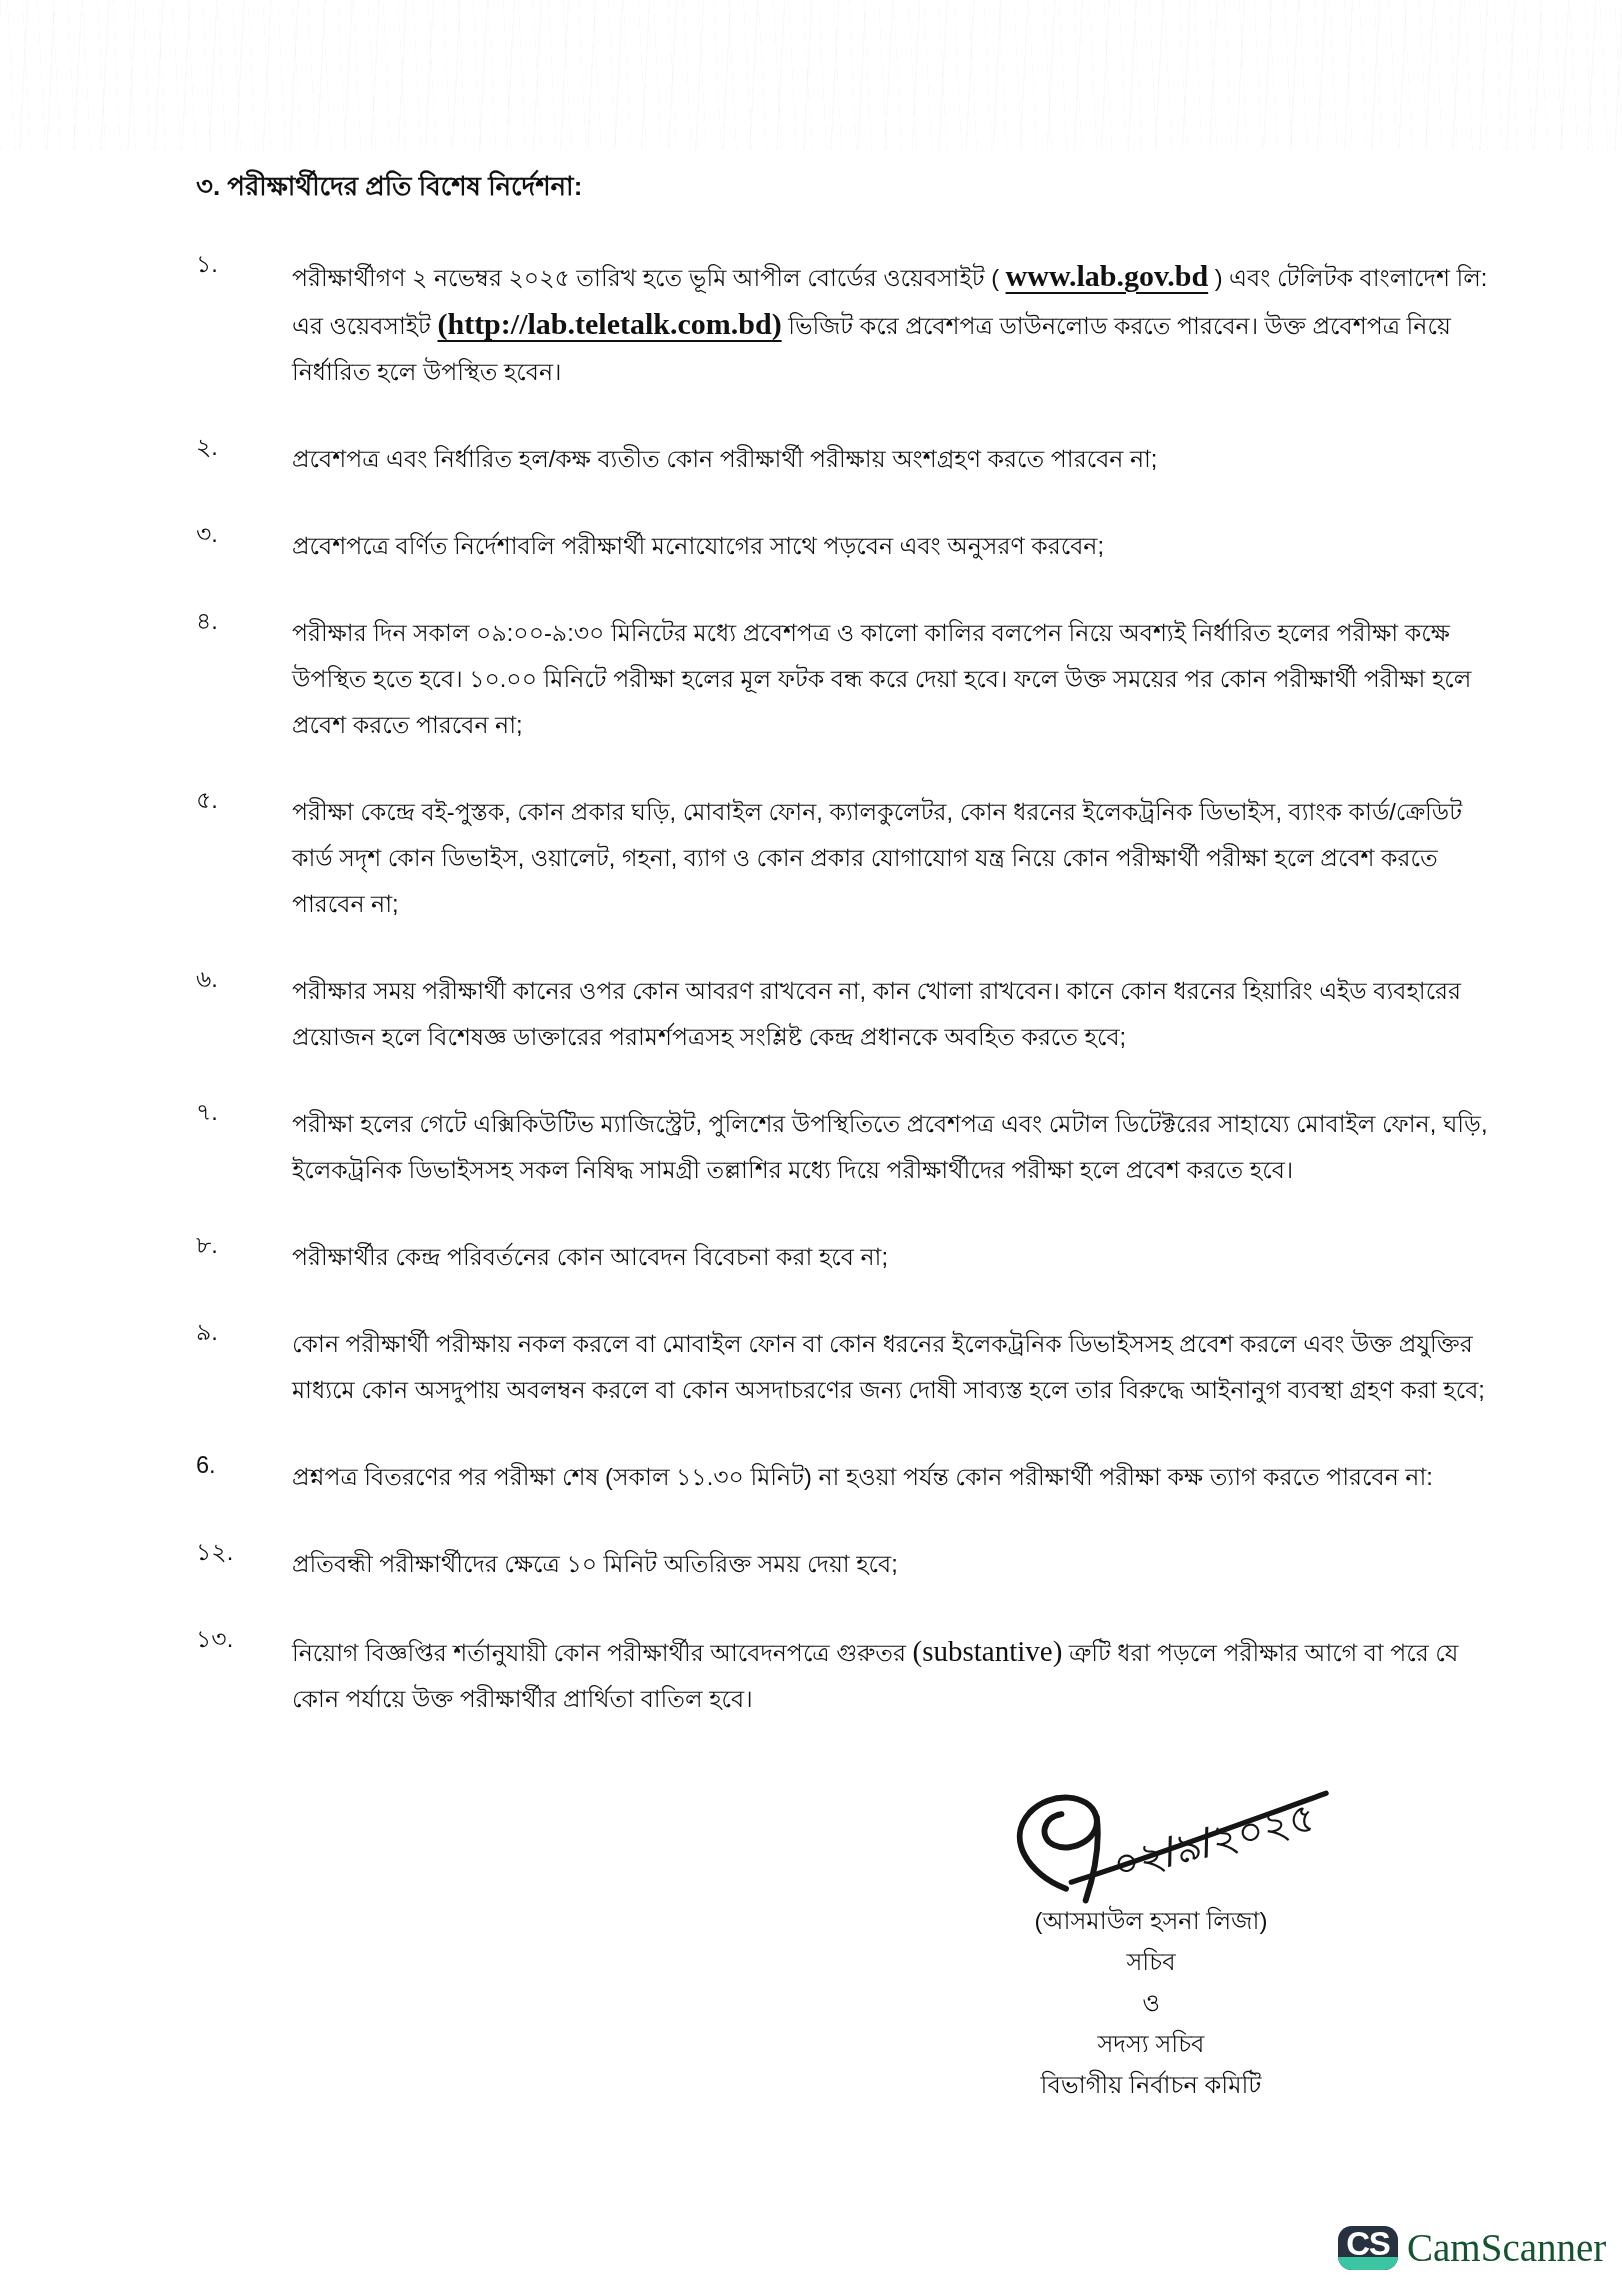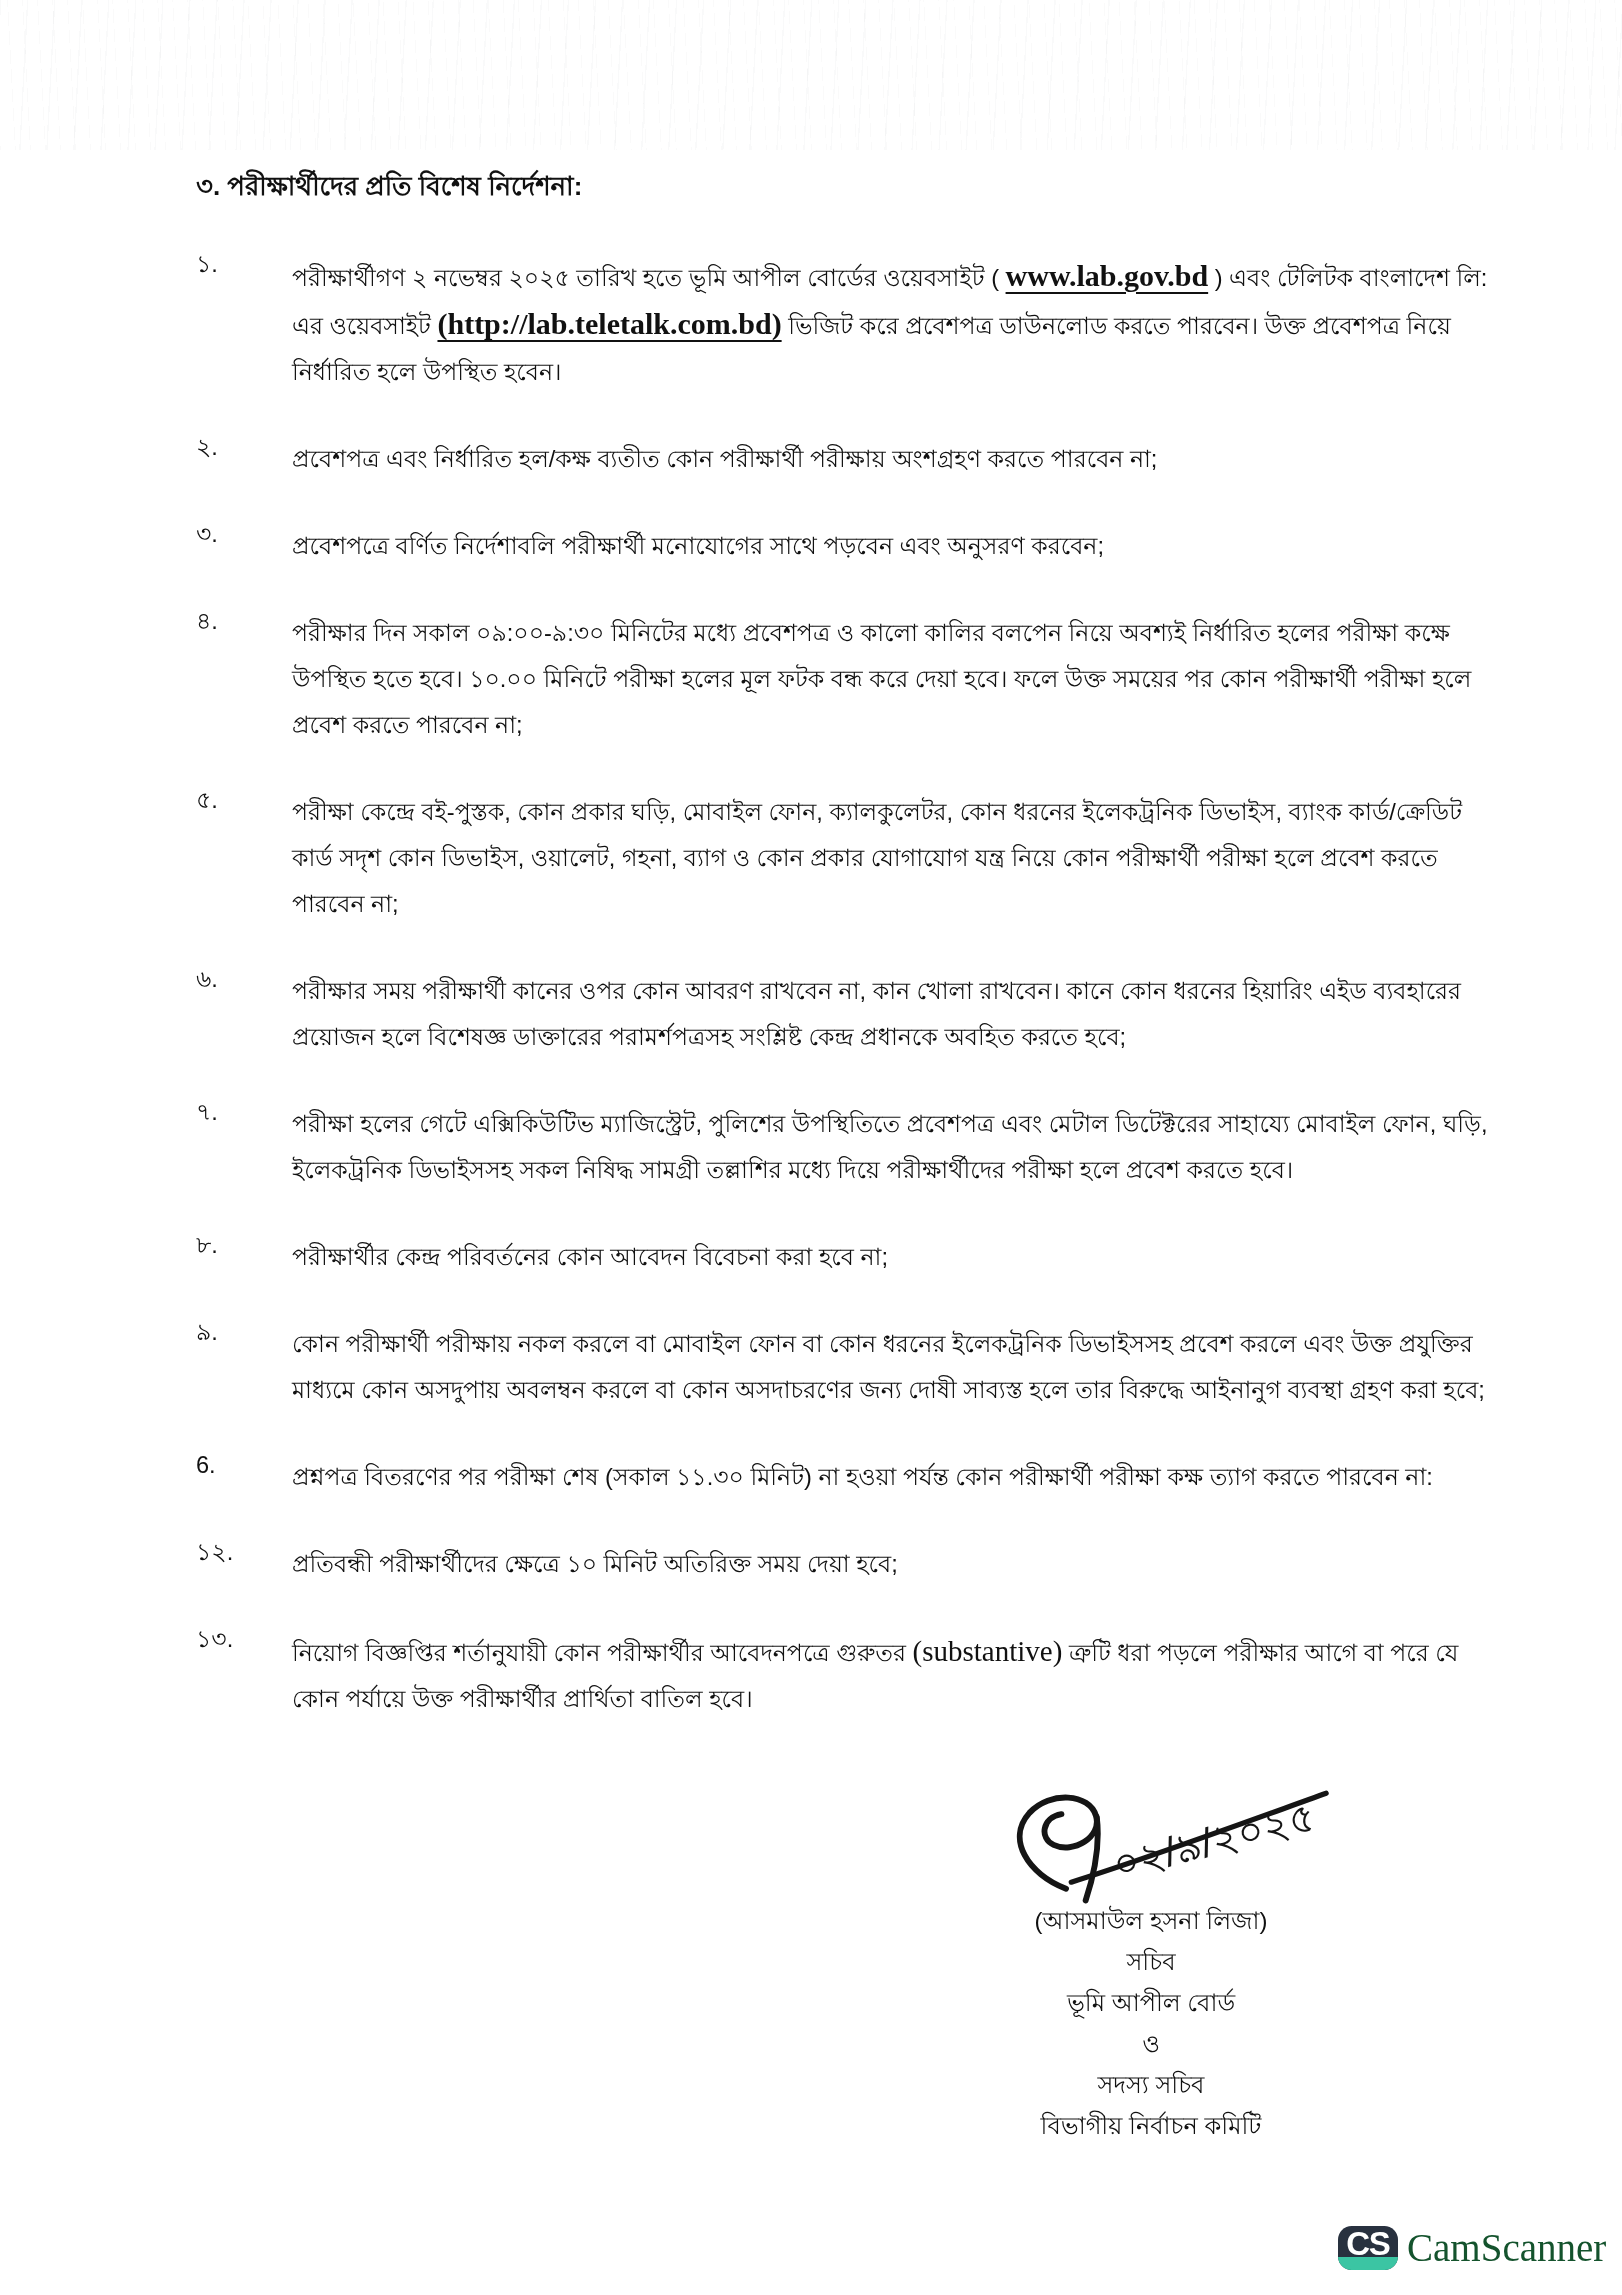--- a/index.html
+++ b/index.html
@@ -181,21 +181,20 @@
 
   <div class="signature-block">
     <svg class="scribble" width="366" height="128" viewBox="0 0 560 195" aria-hidden="true" style="font-size:36px">
       <path d="M150,172 C92,150 58,96 94,56 C126,22 186,26 196,61 C205,93 161,119 131,105 C109,95 113,63 143,58" fill="none" stroke="#151515" stroke-width="9" stroke-linecap="round"></path>
       <path d="M197,62 C202,102 196,142 180,190" fill="none" stroke="#151515" stroke-width="9" stroke-linecap="round"></path>
       <path d="M158,162 C268,128 420,72 548,26" fill="none" stroke="#151515" stroke-width="8" stroke-linecap="round"></path>
       <text x="228" y="158" transform="rotate(-14 228 158)" font-size="62" fill="#151515">০২/৯/২০২৫</text>
     </svg>
     <div class="sig-line">(আসমাউল হসনা লিজা)</div>
     <div class="sig-line">সচিব</div>
-    <div class="sig-line">ভূমি আপীল বোর্ড</div>
     <div class="sig-line">ও</div>
     <div class="sig-line">সদস্য সচিব</div>
     <div class="sig-line">বিভাগীয় নির্বাচন কমিটি</div>
   </div>
 
 </div>
 
 <div class="watermark">
   <div class="cs-icon" id="cs-icon" style="background: rgb(40, 49, 63);">
     <span class="cs-letters">CS</span>

